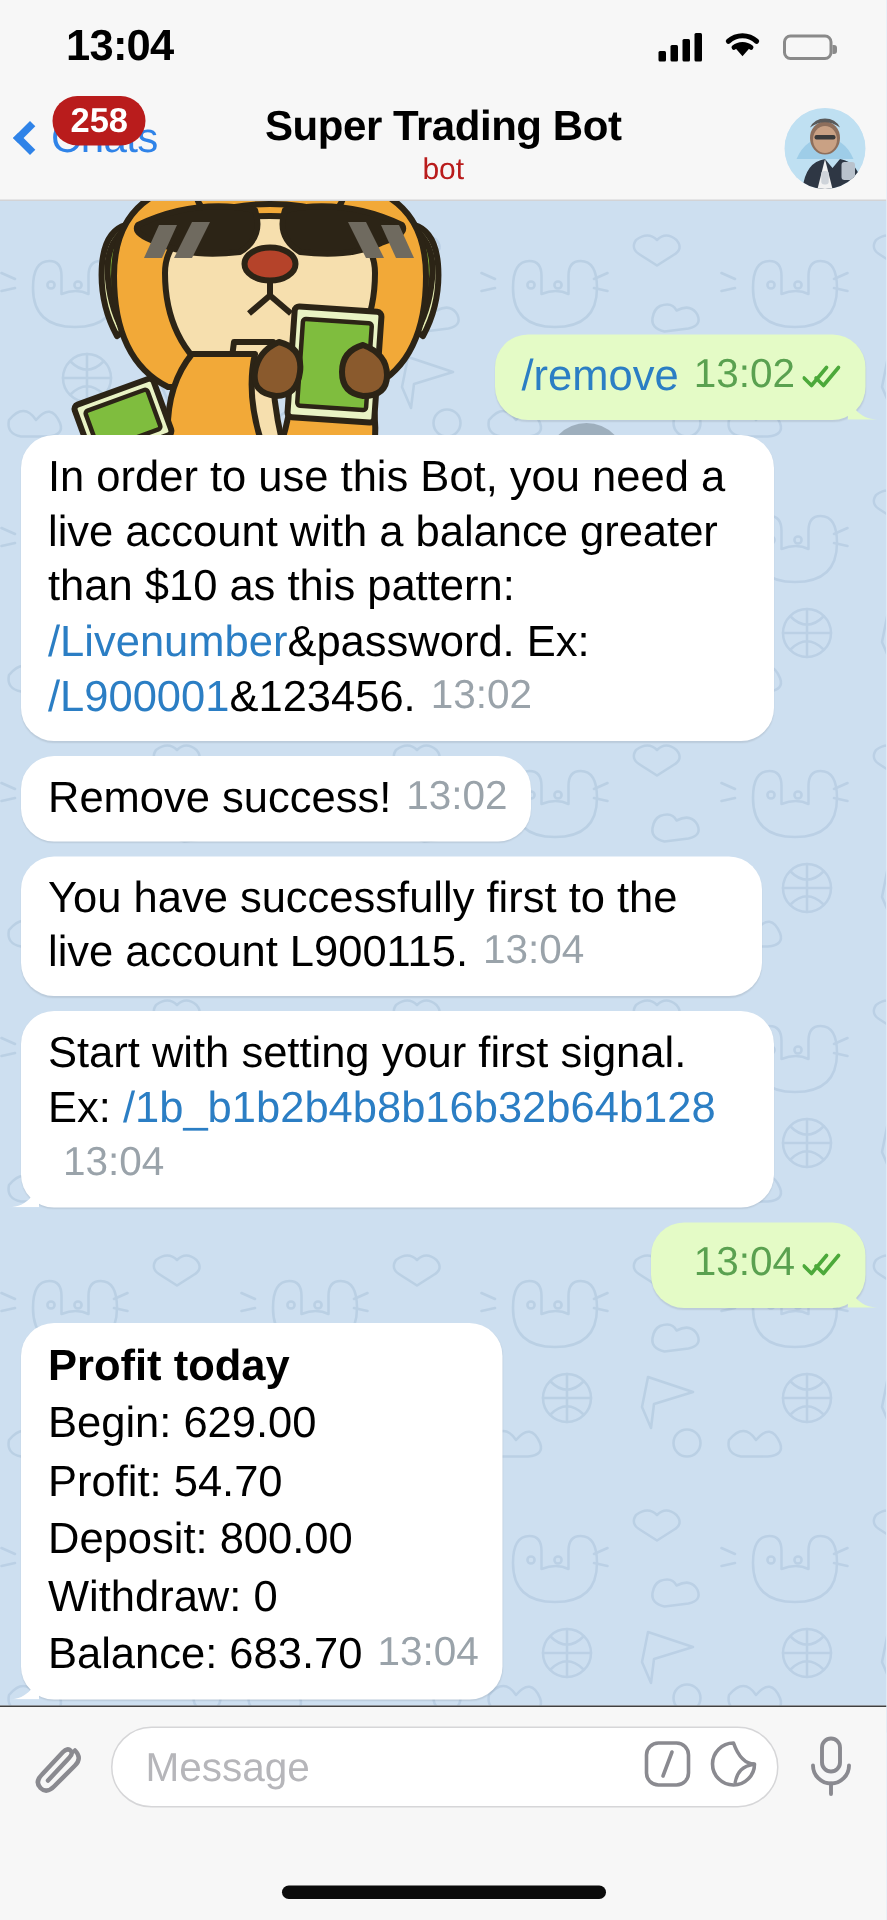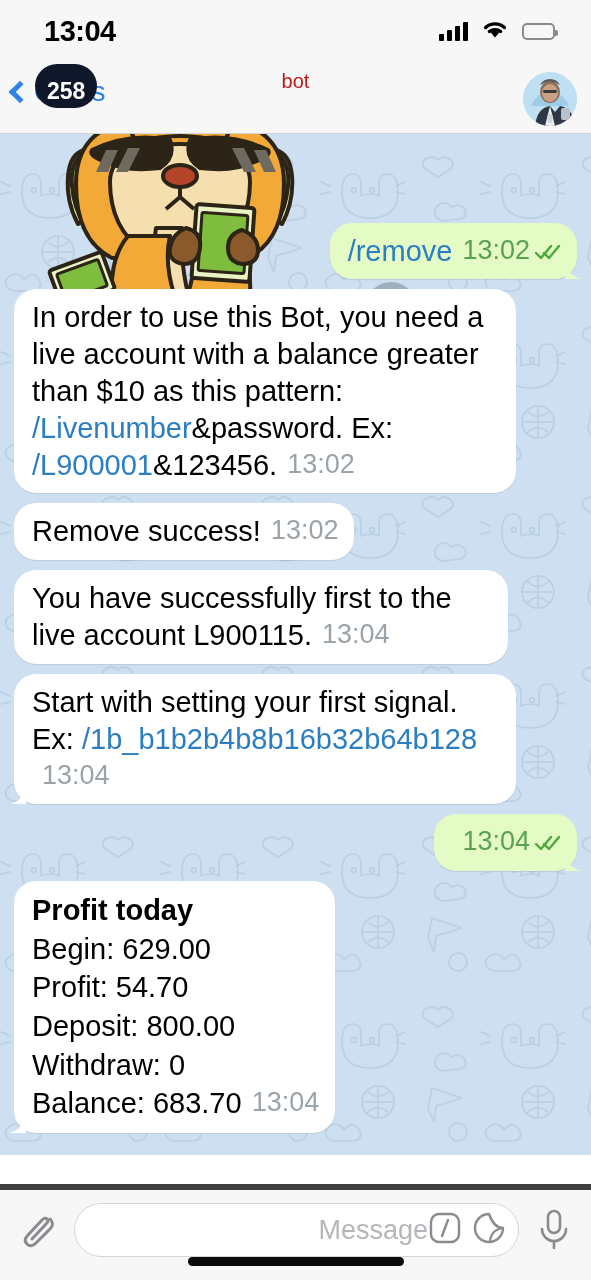--- a/index.html
+++ b/index.html
@@ -60,23 +60,23 @@
     width:16px; height:16px;
     border-left:5px solid #2f83e8; border-bottom:5px solid #2f83e8;
     transform:rotate(45deg);
     margin-right:6px;
   }
   .back-label {
     font-size:28px; color:#2f83e8; letter-spacing:-0.4px;
   }
   .unread-badge {
     position:absolute; left:23px; top:-12px;
-    background:#0f172a; color:#fff;
+    background:#b91c1c; color:#fff;
     font-size:23px; font-weight:600;
-    border-radius:22px; padding:14px 12px 4px;
+    border-radius:22px; padding:3px 12px 4px;
     min-width:56px; text-align:center; line-height:1.15;
   }
   .title-block {
     position:absolute; left:0; right:0; text-align:center; top:6px;
     pointer-events:none;
   }
   .chat-title { font-size:28px; font-weight:700; color:#000; letter-spacing:-0.3px; }
   .chat-subtitle { font-size:20px; color:#b91c1c; margin-top:2px; }
   .header-avatar {
     position:absolute; right:14px; top:10px;
@@ -153,24 +153,23 @@
     margin-left:10px; position:relative; top:-2px;
   }
   .meta.in  { color:#9aa3aa; }
   .meta.out { color:#5aa150; }
   .ticks { display:inline-block; position:relative; top:1px; }
 
   .profit-lines { line-height:1.33; }
 
   
   .input-bar {
-    position:absolute; bottom:0; left:0; right:0; height:96px;
+    position:absolute; bottom:0; left:0; right:0; height:143px;
     background:#f7f7f7;
-    border-top:6px solid #404040;
-    text-align:right;
+    border-top:1px solid #404040;
   }
   .input-row {
     display:flex; align-items:center; height:80px; padding:0 18px; gap:10px;
   }
   .attach-icon { width:46px; height:46px; flex:0 0 auto; }
   .input-field {
     flex:1; height:54px; border:1.5px solid #d6d6d8; border-radius:28px;
     background:#fff; display:flex; align-items:center; padding:0 8px 0 22px;
   }
   .placeholder { flex:1; font-size:27px; color:#b6b6ba; }
@@ -204,20 +203,21 @@
   </div>
 </div>
 
 <div class="nav-header">
   <div class="back-area">
     <span class="chevron-back"></span>
     <span class="back-label">Chats</span>
     <span class="unread-badge">258</span>
   </div>
   <div class="title-block">
+    <div class="chat-title">Super Trading Bot</div>
     <div class="chat-subtitle">bot</div>
   </div>
   <div class="header-avatar">
     <svg width="54" height="54" viewBox="0 0 54 54">
       <circle cx="27" cy="27" r="27" fill="#bfe0f2"></circle>
       <path d="M8 34 q6-14 19-14 t19 14" fill="#9ecde8"></path>
       <ellipse cx="27" cy="20" rx="10" ry="11" fill="#8e6f5c"></ellipse>
       <ellipse cx="27" cy="21" rx="8" ry="9" fill="#c9a184"></ellipse>
       <path d="M17 13 q10-7 20 0 q-3-6-10-6 t-10 6" fill="#5a5a5a"></path>
       <rect x="20" y="18" width="14" height="3" rx="1.4" fill="#3b3b3b"></rect>

